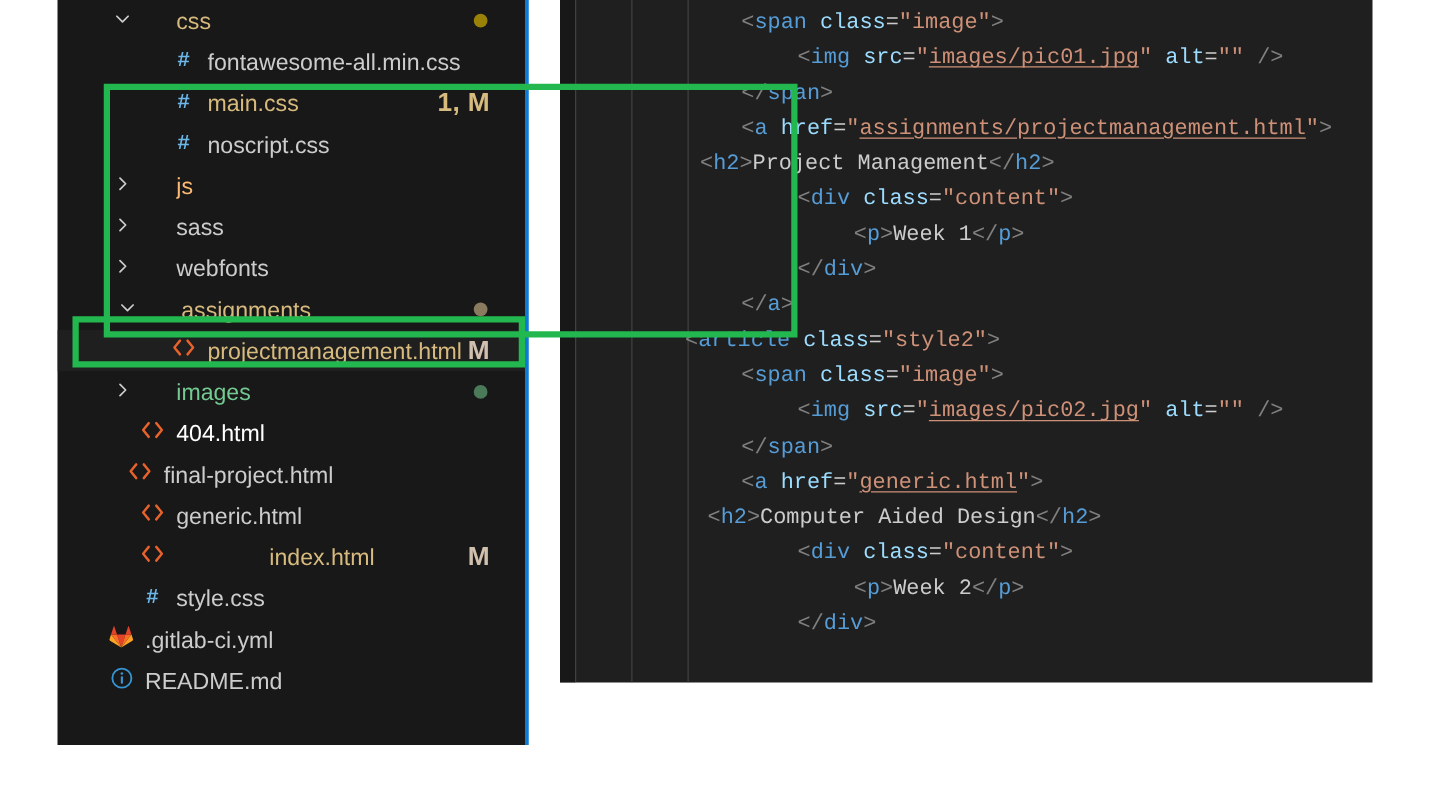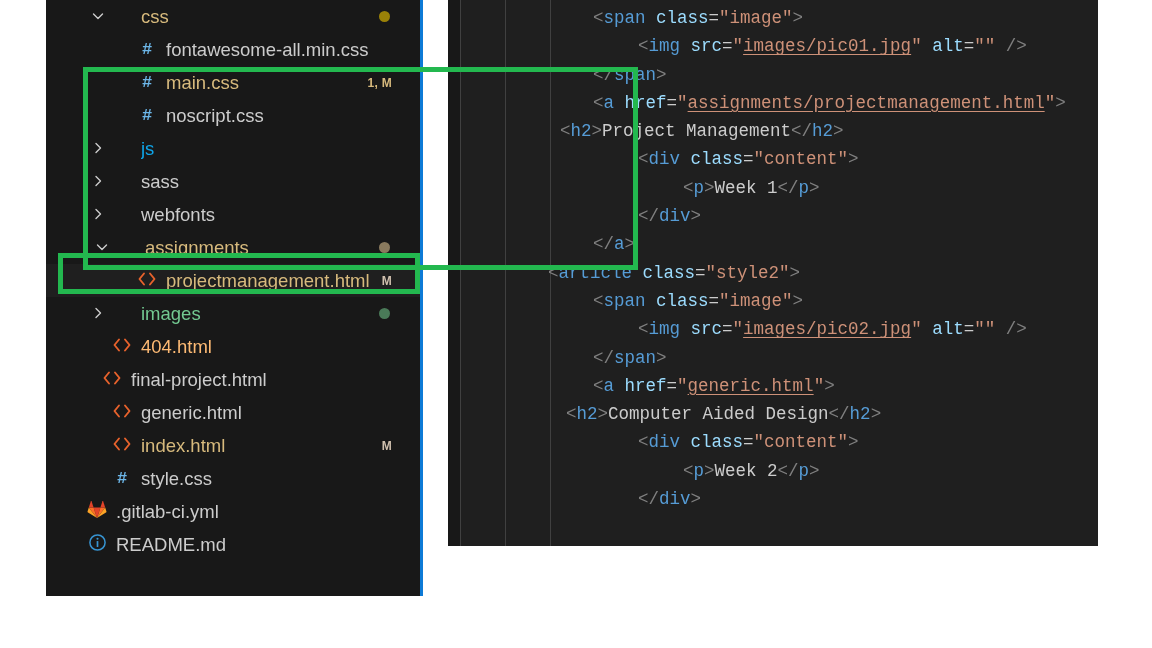--- a/index.html
+++ b/index.html
@@ -63,21 +63,21 @@
     font-weight: bold;
     line-height: 1;
   }
   .tree-row .flabel {
     flex: 1 1 auto;
     overflow: hidden;
     text-overflow: clip;
   }
   .tree-row .fbadge {
     flex: 0 0 auto;
-    font-size: 12px;
+    font-size: 21px;
     font-weight: bold;
     padding-right: 28px;
     letter-spacing: 0.3px;
     text-align: right;
   }
   .tree-row .fdot {
     flex: 0 0 auto;
     width: 11px;
     height: 11px;
     border-radius: 50%;
@@ -186,21 +186,21 @@
       <div class="tree-row" style="padding-left: 68px;">
         <span class="twisty"></span>
         <span class="ficon hash-icon">#</span>
         <span class="flabel" style="color: rgb(204, 204, 204);">noscript.css</span>
       </div>
       <div class="tree-row" style="padding-left: 43px;">
         <span class="twisty"><svg width="14" height="14" viewBox="0 0 14 14">
             <path d="M5 2.5 L9.5 7 L5 11.5" stroke="#cccccc" stroke-width="1.4" fill="none" stroke-linecap="round" stroke-linejoin="round"></path>
           </svg></span>
         <span class="ficon"></span>
-        <span class="flabel" style="color: #0ea5e9;">js</span>
+        <span class="flabel" style="color: #fdba74;">js</span>
       </div>
       <div class="tree-row" style="padding-left: 43px;">
         <span class="twisty"><svg width="14" height="14" viewBox="0 0 14 14">
             <path d="M5 2.5 L9.5 7 L5 11.5" stroke="#cccccc" stroke-width="1.4" fill="none" stroke-linecap="round" stroke-linejoin="round"></path>
           </svg></span>
         <span class="ficon"></span>
         <span class="flabel" style="color: rgb(204, 204, 204);">sass</span>
       </div>
       <div class="tree-row" style="padding-left: 43px;">
         <span class="twisty"><svg width="14" height="14" viewBox="0 0 14 14">
@@ -233,21 +233,21 @@
         <span class="ficon"></span>
         <span class="flabel" style="color: rgb(115, 201, 145);">images</span>
         <span class="fdot" style="background: rgb(74, 122, 88);"></span>
       </div>
       <div class="tree-row" style="padding-left: 43px;">
         <span class="twisty"></span>
         <span class="ficon code-icon"><svg width="20" height="16" viewBox="0 0 20 16">
             <path d="M7 2.5 L2.5 8 L7 13.5" stroke="#e8622c" stroke-width="1.9" fill="none" stroke-linecap="round" stroke-linejoin="round"></path>
             <path d="M13 2.5 L17.5 8 L13 13.5" stroke="#e8622c" stroke-width="1.9" fill="none" stroke-linecap="round" stroke-linejoin="round"></path>
           </svg></span>
-        <span class="flabel" style="color: #fdba74;">404.html</span>
+        <span class="flabel" style="color: #ffffff;">404.html</span>
       </div>
       <div class="tree-row" style="padding-left: 33px;">
         <span class="twisty"></span>
         <span class="ficon code-icon"><svg width="20" height="16" viewBox="0 0 20 16">
             <path d="M7 2.5 L2.5 8 L7 13.5" stroke="#e8622c" stroke-width="1.9" fill="none" stroke-linecap="round" stroke-linejoin="round"></path>
             <path d="M13 2.5 L17.5 8 L13 13.5" stroke="#e8622c" stroke-width="1.9" fill="none" stroke-linecap="round" stroke-linejoin="round"></path>
           </svg></span>
         <span class="flabel" style="color: rgb(204, 204, 204);">final-project.html</span>
       </div>
       <div class="tree-row" style="padding-left: 43px;">
@@ -257,21 +257,21 @@
             <path d="M13 2.5 L17.5 8 L13 13.5" stroke="#e8622c" stroke-width="1.9" fill="none" stroke-linecap="round" stroke-linejoin="round"></path>
           </svg></span>
         <span class="flabel" style="color: rgb(204, 204, 204);">generic.html</span>
       </div>
       <div class="tree-row" style="padding-left: 43px;">
         <span class="twisty"></span>
         <span class="ficon code-icon"><svg width="20" height="16" viewBox="0 0 20 16">
             <path d="M7 2.5 L2.5 8 L7 13.5" stroke="#e8622c" stroke-width="1.9" fill="none" stroke-linecap="round" stroke-linejoin="round"></path>
             <path d="M13 2.5 L17.5 8 L13 13.5" stroke="#e8622c" stroke-width="1.9" fill="none" stroke-linecap="round" stroke-linejoin="round"></path>
           </svg></span>
-        <span class="flabel" style="color: rgb(215, 186, 125);">index.html</span>
+        <span class="flabel" style="color: rgb(215, 186, 125); text-align: center;">index.html</span>
         <span class="fbadge" style="color: rgb(208, 192, 174);">M</span>
       </div>
       <div class="tree-row" style="padding-left: 43px;">
         <span class="twisty"></span>
         <span class="ficon hash-icon">#</span>
         <span class="flabel" style="color: rgb(204, 204, 204);">style.css</span>
       </div>
       <div class="tree-row" style="padding-left: 18px;">
         <span class="twisty"></span>
         <span class="ficon"><svg width="20" height="19" viewBox="0 0 20 19">

